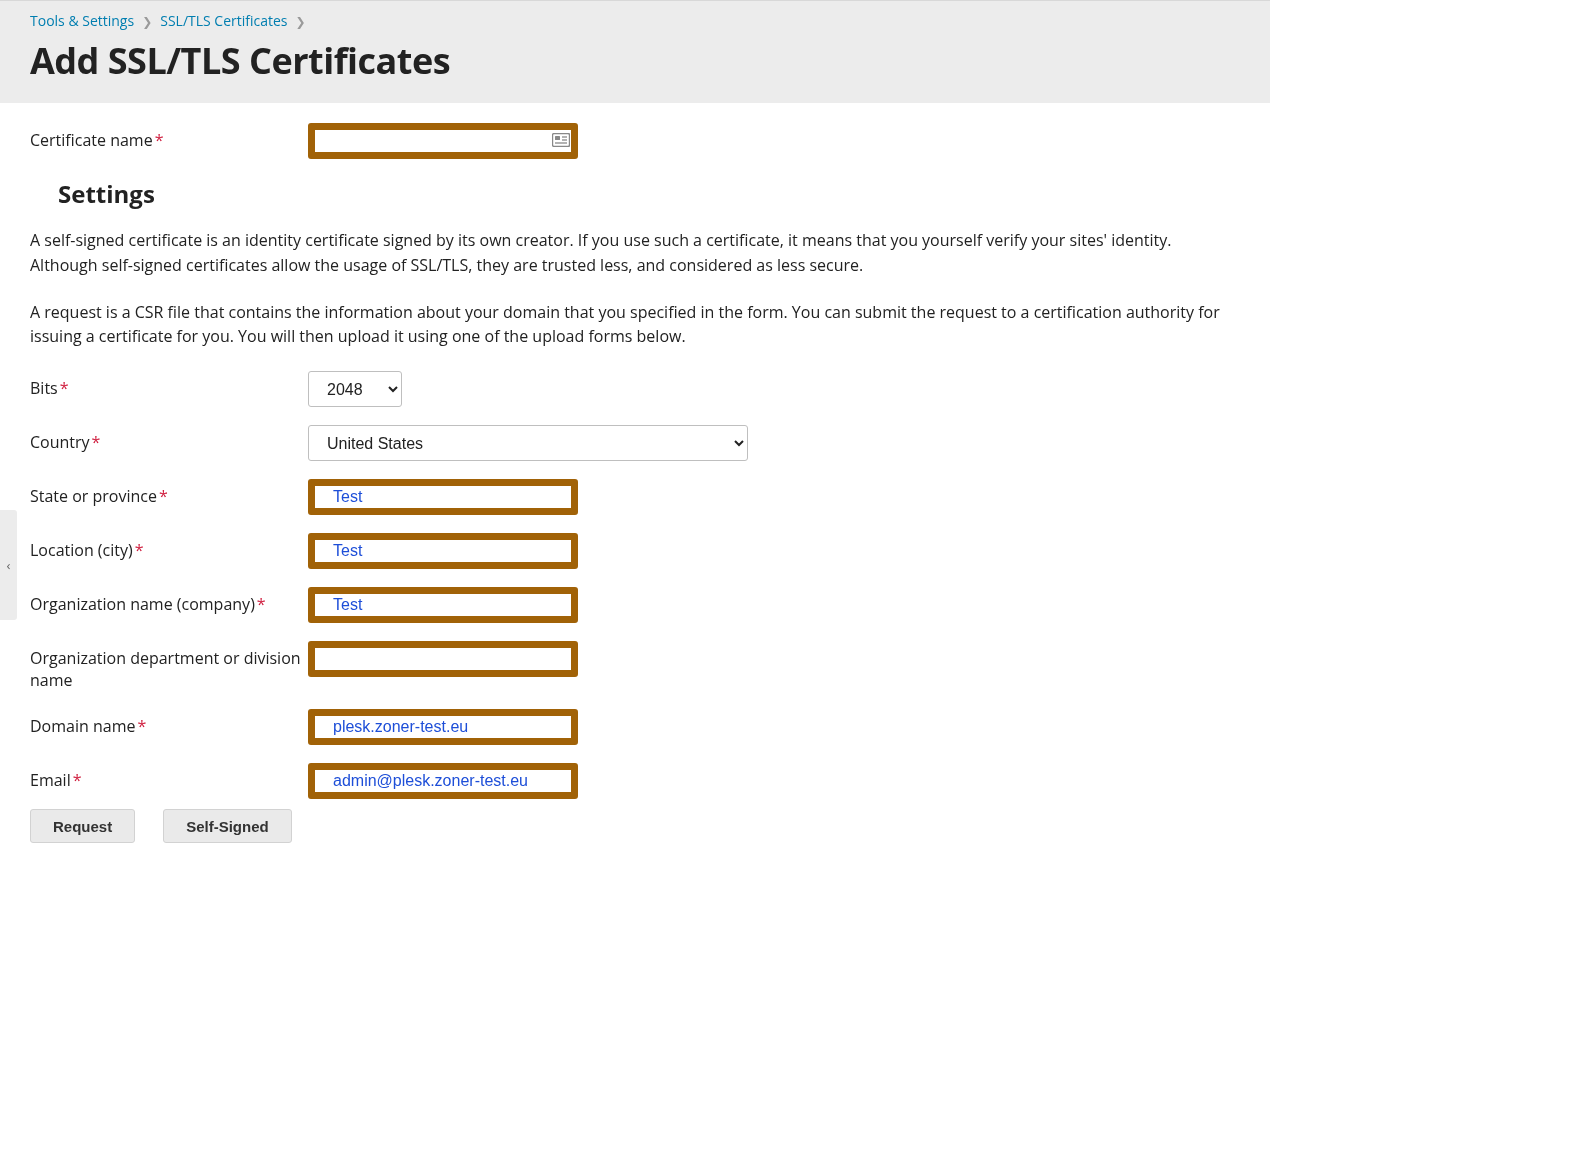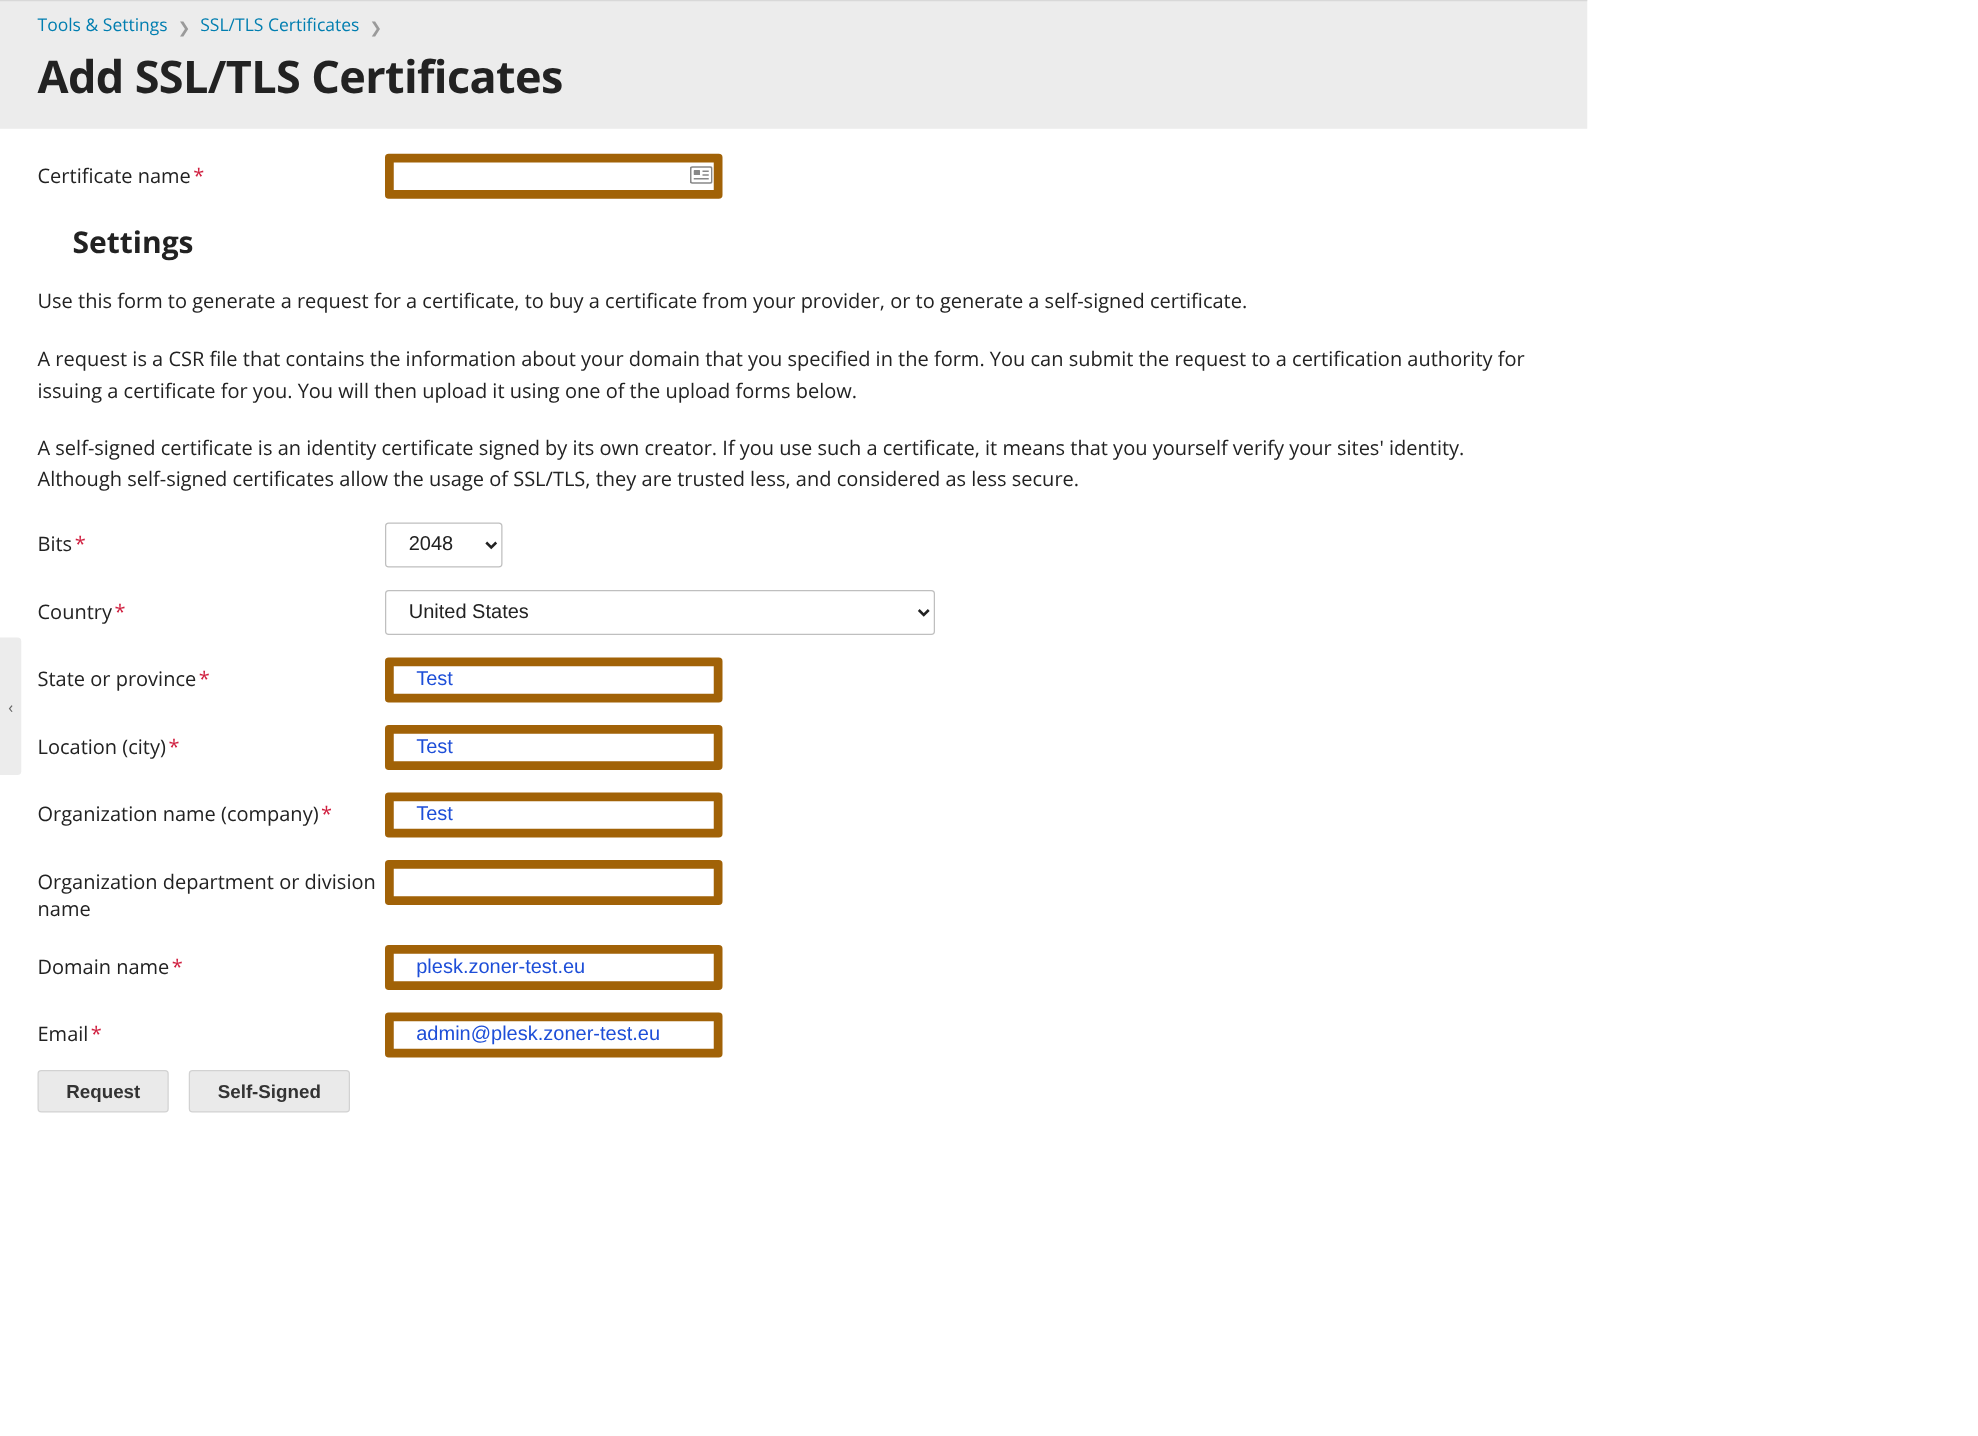--- a/index.html
+++ b/index.html
@@ -87,21 +87,21 @@
       color: #222;
       margin-bottom: 18px;
       margin-left: 28px;
     }
     p.desc {
       font-size: 16px;
       line-height: 1.55;
       color: #222;
       margin-bottom: 22px;
     }
-    .buttons { display: flex; gap: 16px; margin-top: 6px; }
+    .buttons { display: flex; gap: 28px; margin-top: 6px; }
     button.btn {
       height: 34px;
       padding: 0 22px;
       font-size: 15px;
       font-weight: 600;
       border: 1px solid #d2d2d2;
       border-radius: 3px;
       background: #eaeaea;
       color: #333;
       cursor: pointer;
@@ -152,23 +152,22 @@
               <line x1="10" y1="7" x2="15" y2="7" stroke="#888" stroke-width="1.3"></line>
               <line x1="3" y1="10" x2="15" y2="10" stroke="#888" stroke-width="1.3"></line>
             </svg>
         </span>
       </div>
     </div>
   </div>
 
   <h2 class="section-title">Settings</h2>
 
-  <p class="desc">Use this form to generate a request for a certificate, to buy a certificate from your provider, or to generate a self-signed certificate.</p>
+  <p class="desc">A self-signed certificate is an identity certificate signed by its own creator. If you use such a certificate, it means that you yourself verify your sites' identity. Although self-signed certificates allow the usage of SSL/TLS, they are trusted less, and considered as less secure.</p>
   <p class="desc">A request is a CSR file that contains the information about your domain that you specified in the form. You can submit the request to a certification authority for issuing a certificate for you. You will then upload it using one of the upload forms below.</p>
-  <p class="desc">A self-signed certificate is an identity certificate signed by its own creator. If you use such a certificate, it means that you yourself verify your sites' identity. Although self-signed certificates allow the usage of SSL/TLS, they are trusted less, and considered as less secure.</p>
 
   <div class="form-row">
     <div class="form-label">
       <span>Bits</span><span class="req">*</span>
     </div>
     <div class="form-field">
       <select class="bits">
         <option>2048</option>
       </select>
     </div>

